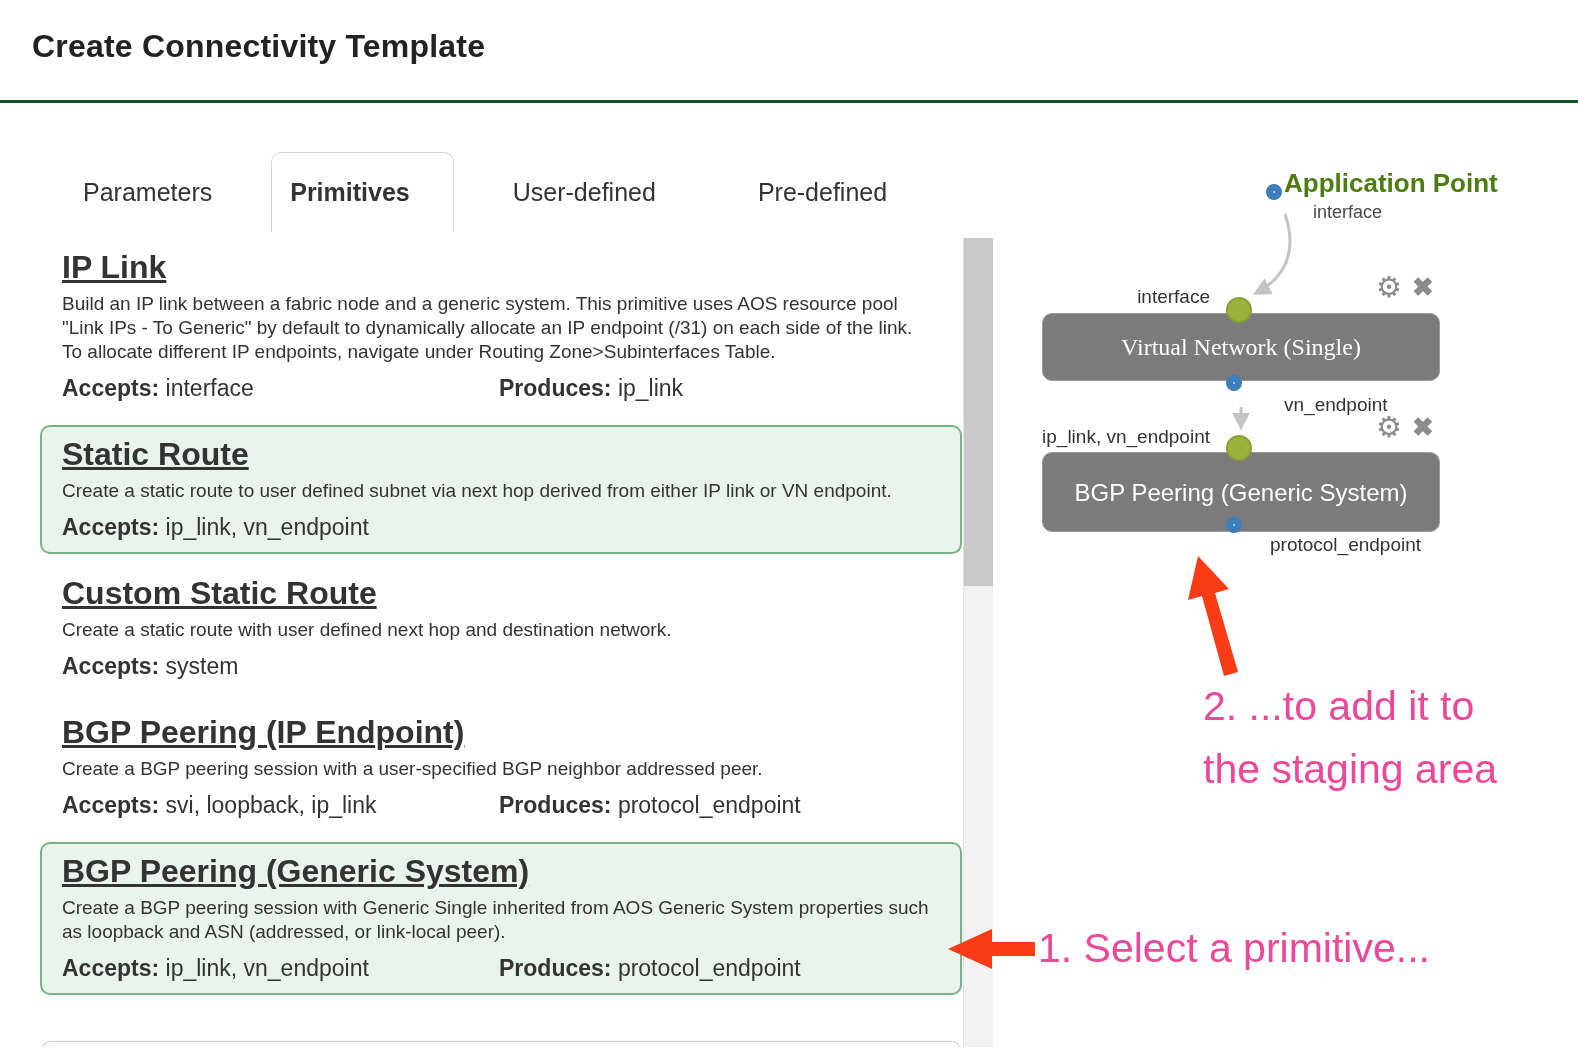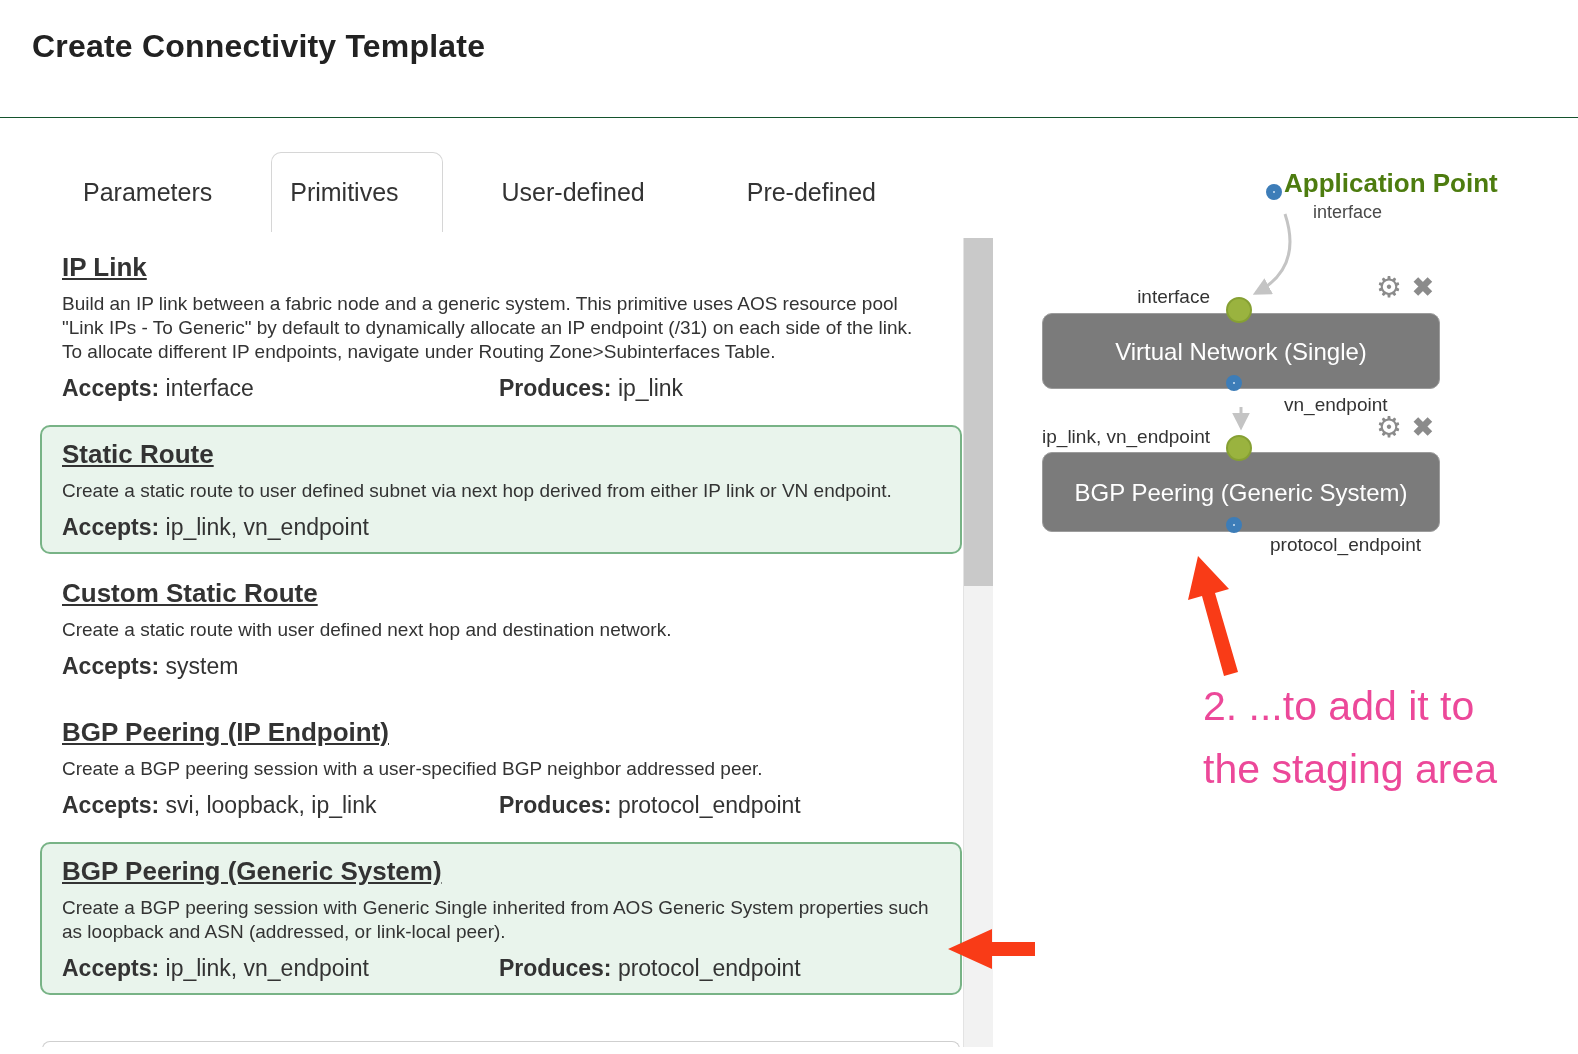--- a/index.html
+++ b/index.html
@@ -2,48 +2,48 @@
 <html><head>
 <meta charset="utf-8">
 <style>
   * { box-sizing: border-box; }
   html,body { margin:0; padding:0; background:#fff; }
   .screen {
     position:relative; width:1578px; height:1054px; overflow:hidden;
     font-family:"Liberation Sans", sans-serif; color:#333; background:#fff;
   }
   
-  .header { position:absolute; left:0; top:0; width:1578px; height:118px; border-bottom:1px solid #14532d; }
+  .header { position:absolute; left:0; top:0; width:1578px; height:103px; border-bottom:3px solid #14532d; }
   .page-title { position:absolute; left:32px; top:28px; font-size:32px; font-weight:700; color:#222; margin:0; letter-spacing:0.2px; }
 
   
   .tabs { position:absolute; left:40px; top:152px; display:flex; align-items:flex-end;gap:16px; }
   .tab { padding:25px 43px; font-size:25px; color:#333; cursor:pointer; white-space:nowrap; }
-  .tab.active { border:1px solid #d6d6d6; border-bottom:none; border-radius:10px 10px 0 0; font-weight:400; background:#fff;padding-left:18px; }
+  .tab.active { border:1px solid #d6d6d6; border-bottom:none; border-radius:10px 10px 0 0; font-weight:700; background:#fff;padding-left:18px; }
 
   
   .panel { position:absolute; left:40px; top:238px; width:922px; height:809px; overflow:hidden; }
   .card { border:2px solid transparent; border-radius:10px; padding:12px 20px; margin-bottom:10px; }
   .card.selected { background:#e9f4ec; border-color:#78b386; }
-  .card-title { font-size:26px; line-height:30px; font-weight:700; text-decoration:underline; margin:0; color:#333; display:inline-block; }
+  .card-title { font-size:32px; line-height:30px; font-weight:700; text-decoration:underline; margin:0; color:#333; display:inline-block; }
   .card-desc { font-size:19px; line-height:24px; margin:10px 0 0; color:#333; max-width:872px; }
   .card-meta { margin-top:12px; font-size:23px; line-height:25px; color:#333; }
   .meta-accepts { display:inline-block; min-width:437px; }
   .card-meta b { font-weight:700; }
   .next-card-peek { position:absolute; left:2px; width:918px; bottom:-4px; height:10px; border:1px solid #cfcfcf; border-bottom:none; border-radius:8px 8px 0 0; }
 
   
   .scroll-track { position:absolute; left:963px; top:238px; width:30px; height:809px; background:#f2f2f2; border-left:1px solid #e3e3e3; }
   .scroll-thumb { position:absolute; left:0; top:0; width:100%; height:348px; background:#c9c9c9; }
 
   
   .node { position:absolute; width:398px; background:#7b7b7b; border:1px solid #9c9c9c; border-radius:10px;
           color:#fff; font-size:24px; line-height:27px; text-align:center;
           display:flex; align-items:center; justify-content:center; padding:8px 30px; z-index:1; }
-  .node-vn { left:1042px; top:313px; height:76px; }
+  .node-vn { left:1042px; top:313px; height:68px;font-family:Liberation Serif, serif; }
   .node-bgp { left:1042px; top:452px; height:80px; }
   .dot-green { position:absolute; width:26px; height:26px; border-radius:50%; background:#9ab33f; border:2px solid #86a033; z-index:3; }
   .dot-blue { position:absolute; width:16px; height:16px; border:7px solid #3d7db8; border-radius:50%; background:#cfe2f3; z-index:3; }
   .io-label { position:absolute; font-size:19px; color:#333; z-index:2; }
   .io-right-align { width:190px; text-align:right; }
   .ap-title { position:absolute; left:1284px; top:168px; font-size:26px; color:#4d7c0f;font-weight:bold; }
   .ap-sub   { position:absolute; left:1313px; top:202px; font-size:18px; color:#4a4a4a; }
   .icon-row { position:absolute; display:flex; gap:10px; color:#8b8b8b; z-index:2; }
   .gear-glyph  { font-size:29px; line-height:30px; }
   .close-glyph { font-size:26px; line-height:30px; font-weight:700; }
@@ -148,14 +148,15 @@
     <span class="close-glyph">✖</span>
   </div>
   <div class="io-label io-right-align" style="left:1020px; top:426px;">ip_link, vn_endpoint</div>
   <div class="dot-green" style="left:1226px; top:435px;"></div>
   <div class="node node-bgp">BGP Peering (Generic System)</div>
   <div class="dot-blue" style="left:1226px; top:517px;"></div>
   <div class="io-label" style="left:1270px; top:534px;">protocol_endpoint</div>
 
   <div class="note" style="left:1203px; top:683px;">2. ...to add it to</div>
   <div class="note" style="left:1203px; top:746px;">the staging area</div>
+  <div class="note" style="left:1038px; top:925px;">1. Select a primitive...</div>
 
 </div>
 
 </body></html>

